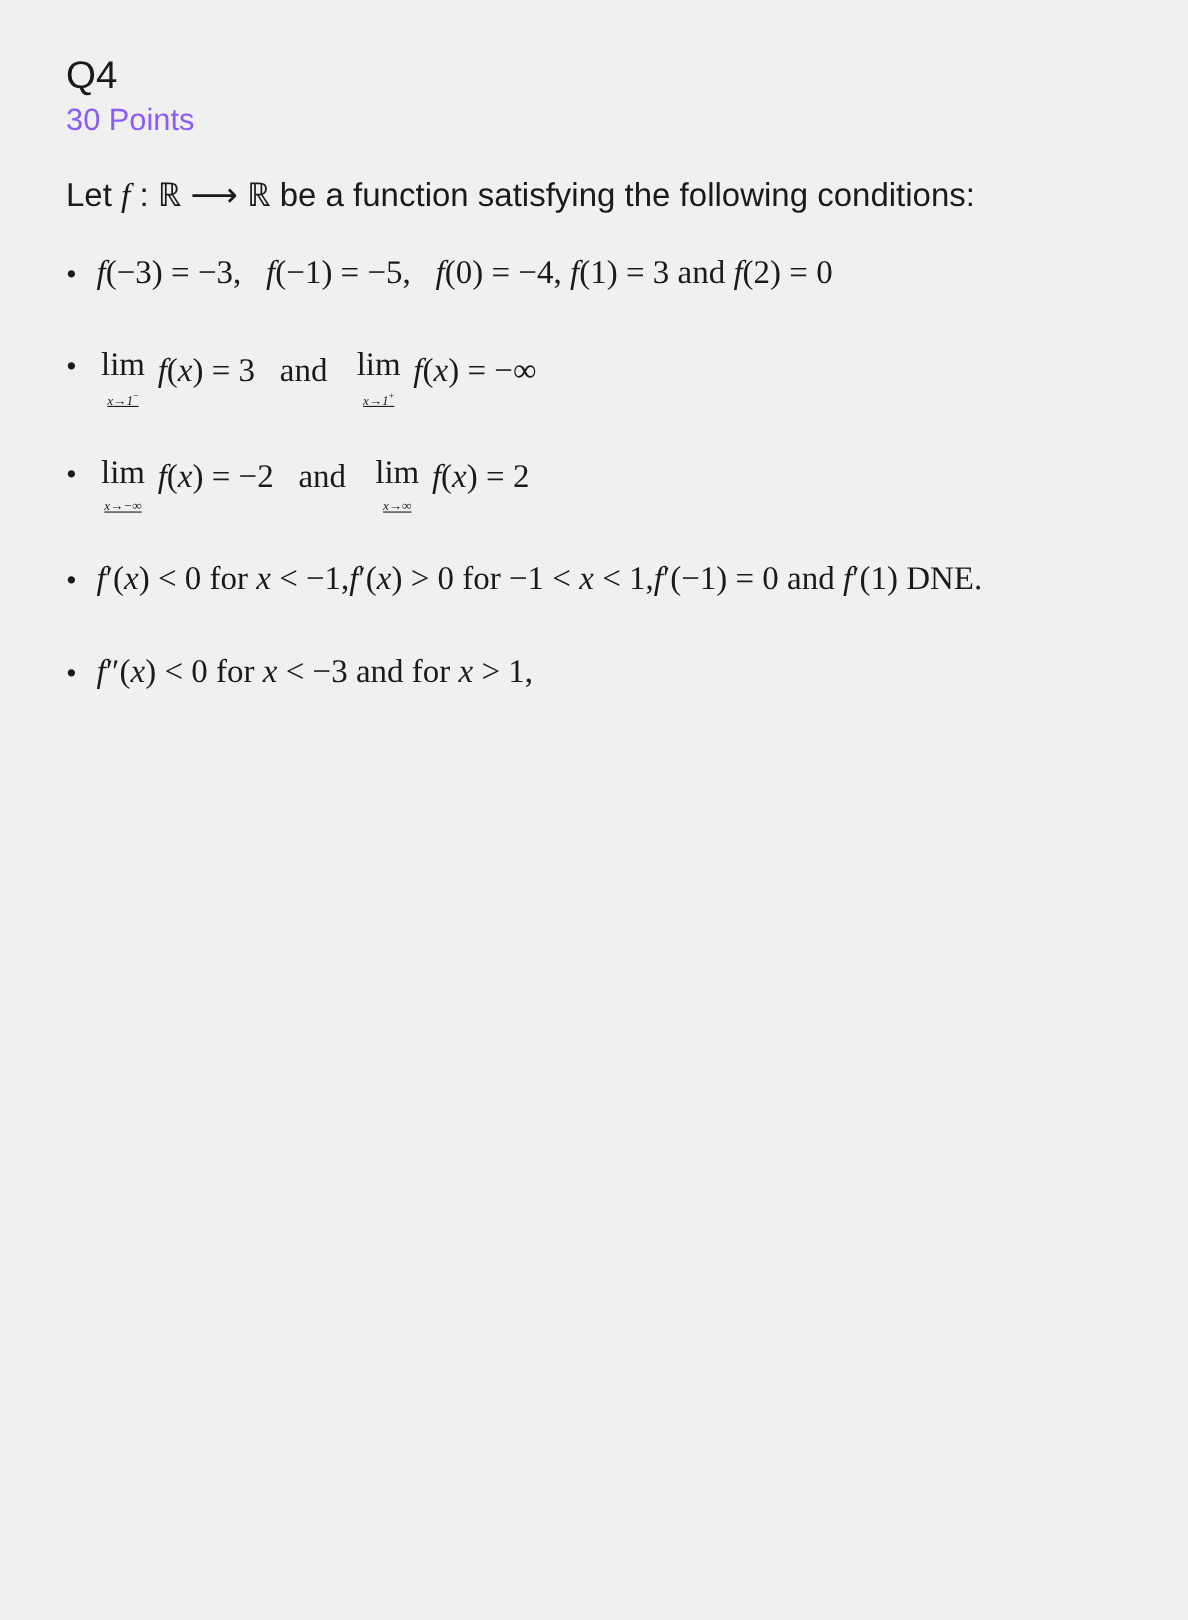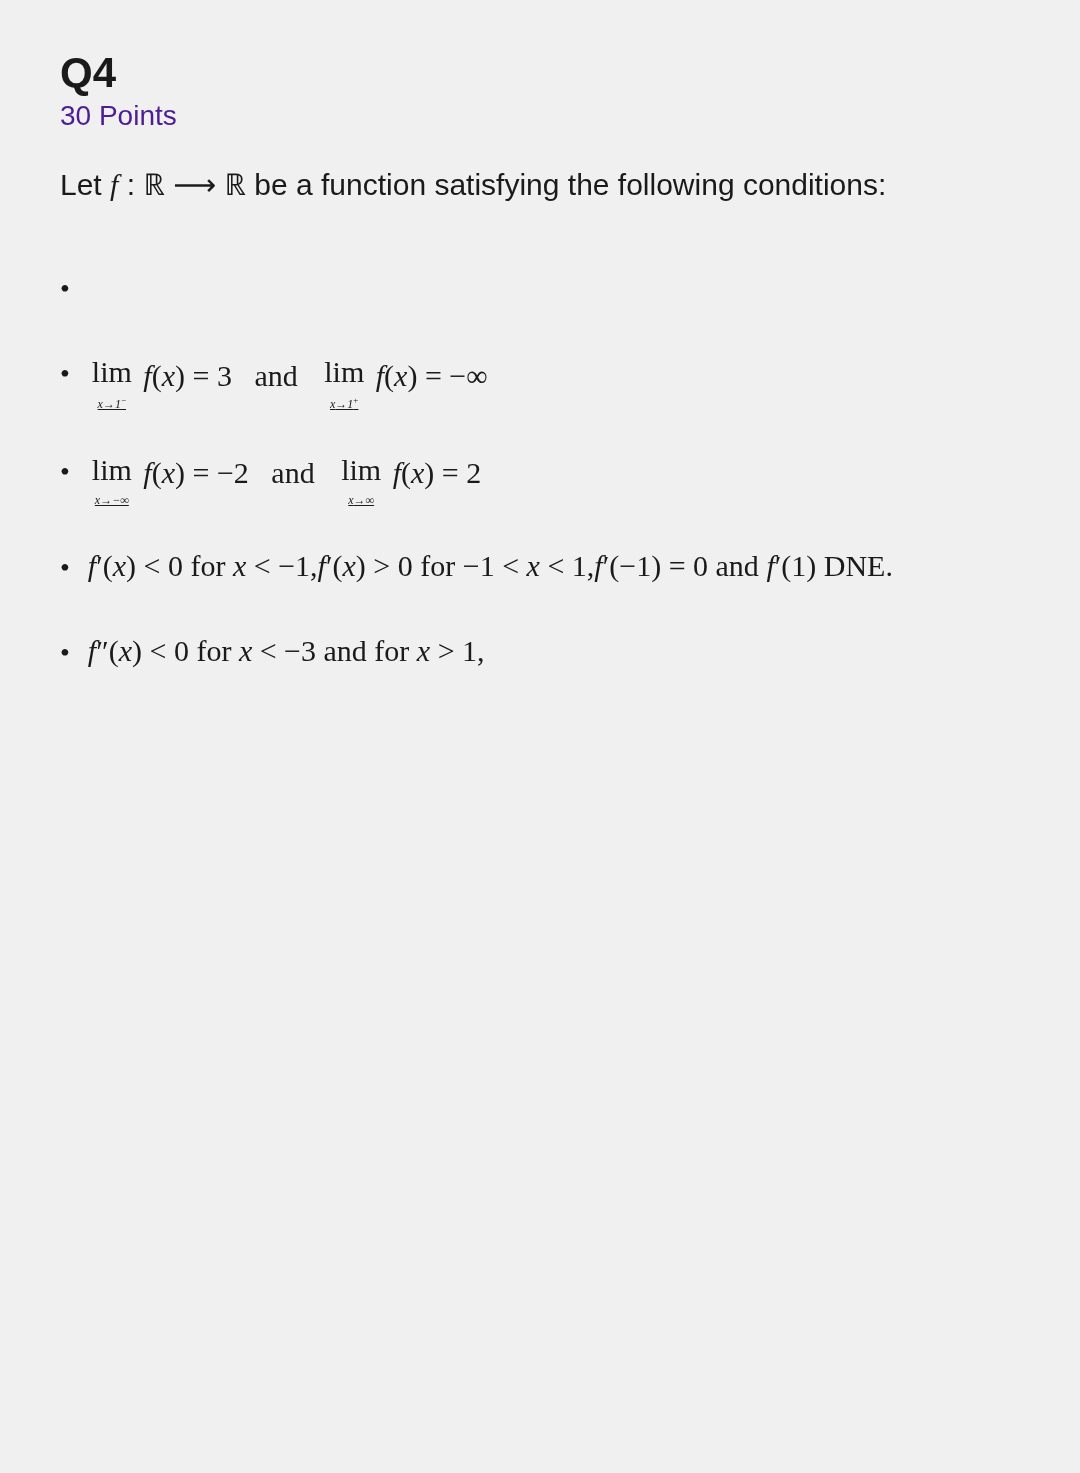--- a/index.html
+++ b/index.html
@@ -15,37 +15,37 @@
       width: 1080px;
       padding: 50px 60px;
       color: #1a1a1a;
     }
 
     .question-header {
       margin-bottom: 30px;
     }
 
     .question-number {
-      font-size: 42px;
-      font-weight: 700;
+      font-size: 35px;
+      font-weight: 400;
       font-family: Arial, sans-serif;
       line-height: 1.1;
     }
 
     .question-points {
       font-size: 28px;
       font-family: Arial, sans-serif;
-      color: #4c1d95;
+      color: #8b5cf6;
       margin-top: 4px;
     }
 
     .intro-text {
       font-size: 30px;
       font-family: Arial, sans-serif;
-      margin-bottom: 56px;
+      margin-bottom: 24px;
       line-height: 1.5;
     }
 
     .conditions-list {
       list-style: none;
       padding: 0;
     }
 
     .conditions-list li {
       display: flex;
@@ -108,20 +108,30 @@
 </div>
 
 <div class="intro-text">
   Let <span class="math">f</span> : <span style="font-family:Arial,sans-serif;font-style:normal;">ℝ</span> ⟶ <span style="font-family:Arial,sans-serif;font-style:normal;">ℝ</span> be a function satisfying the following conditions:
 </div>
 
 <ul class="conditions-list">
 
   <li>
     <span class="bullet">•</span>
+    <div class="condition-content">
+      <span>
+        <span class="math">f</span>(−3) = −3, &nbsp;
+        <span class="math">f</span>(−1) = −5, &nbsp;
+        <span class="math">f</span>(0) = −4,
+      </span>
+      <span>
+        <span class="math">f</span>(1) = 3 and <span class="math">f</span>(2) = 0
+      </span>
+    </div>
   </li>
 
   <li>
     <span class="bullet">•</span>
     <div class="condition-content">
       <span>
         <span class="lim-block" style="display:inline-flex;flex-direction:column;align-items:center;vertical-align:middle;">
           <span class="lim-word">lim</span>
           <span class="lim-subscript"><span class="math">x</span>→1<sup style="font-size:0.75em;font-style:normal;">−</sup></span>
         </span>

